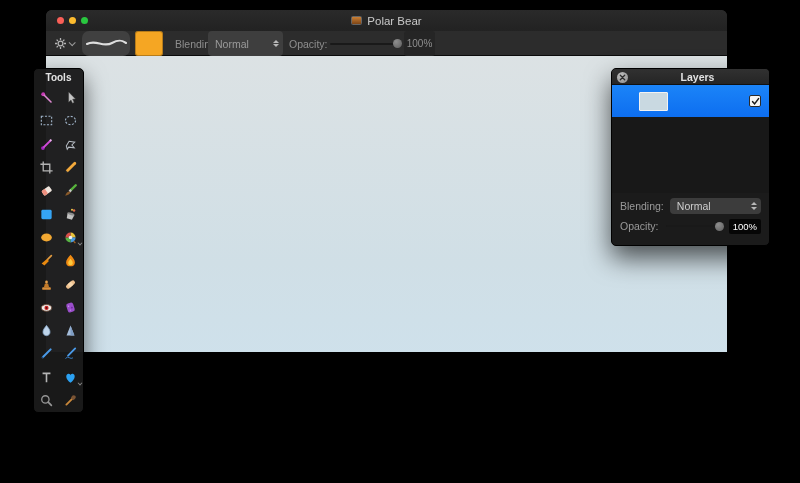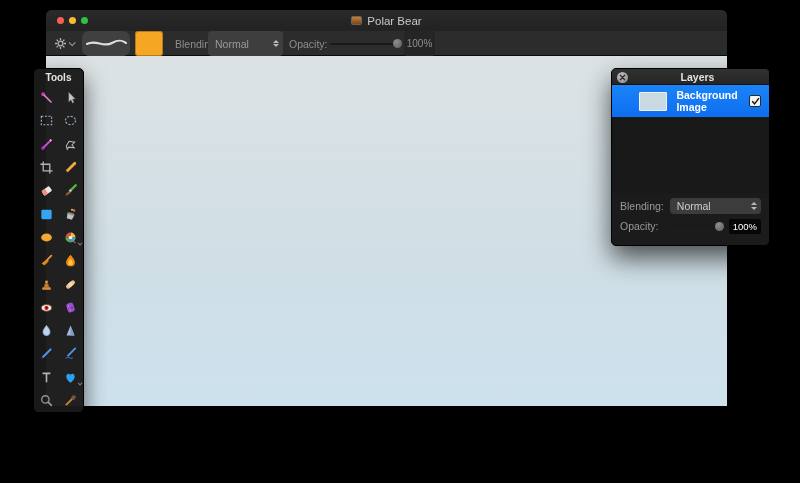--- a/index.html
+++ b/index.html
@@ -1,21 +1,21 @@
 <!DOCTYPE html>
 <html><head>
 <meta charset="utf-8">
 <style>
   * { margin:0; padding:0; box-sizing:border-box; }
   html,body { width:800px; height:483px; background:#000; overflow:hidden;
               font-family:"Liberation Sans", sans-serif; }
   .stage { position:relative; width:800px; height:483px; background:#000; }
 
   
-  .window { position:absolute; left:46px; top:10px; width:681px; height:396px;
+  .window { position:absolute; left:46px; top:10px; width:681px; height:342px;
             border-radius:6px 6px 0 0; overflow:hidden; background:#2b2b2b; }
   .titlebar { height:21px; background:linear-gradient(#2a2a2a,#222); position:relative; }
   .traffic { position:absolute; left:11px; top:7px; display:flex; gap:5px; }
   .tl { width:7px; height:7px; border-radius:50%; }
   .tl.red   { background:#f95f57; }
   .tl.yel   { background:#fcbb2e; }
   .tl.grn   { background:#29c73f; }
   .title-wrap { height:21px; display:flex; align-items:center; justify-content:center; gap:5px; }
   .doc-icon { width:11px; height:9px; border-radius:1.5px; border:1px solid #666;
               background:linear-gradient(#c87f35,#7e4516); }
@@ -365,21 +365,20 @@
       <div class="close-btn">
         <svg width="7" height="7" viewBox="0 0 8 8">
           <path d="M1.5 1.5 L6.5 6.5 M6.5 1.5 L1.5 6.5" stroke="#2c2c2c" stroke-width="1.5" stroke-linecap="round"></path>
         </svg>
       </div>
       <div class="layers-title">Layers</div>
     </div>
 
     <div class="layer-row">
       <div class="layer-thumb"></div>
-      <div class="layer-name">Background Image</div>
       <div class="layer-check">
         <svg width="9" height="9" viewBox="0 0 10 10">
           <path d="M1.8 5.2 L4 7.6 L8.4 1.8" fill="none" stroke="#1c1c1c" stroke-width="1.7" stroke-linecap="round"></path>
         </svg>
       </div>
     </div>
 
     <div class="layer-empty"></div>
 
     <div class="panel-row blend-row">

